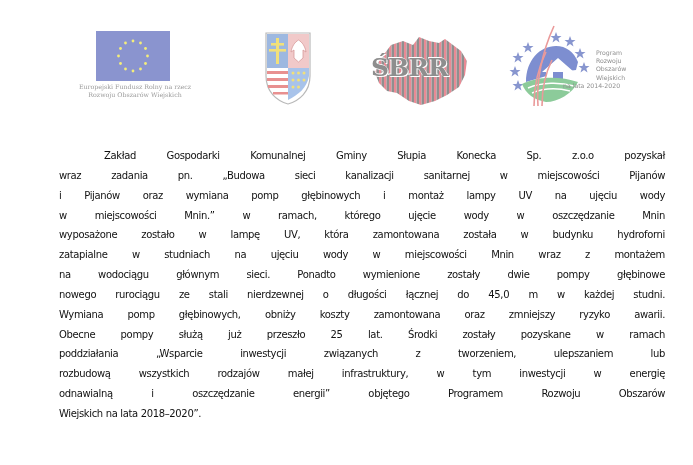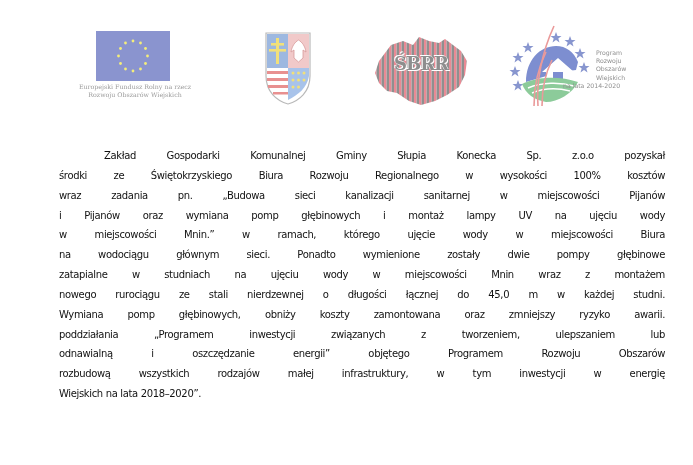--- a/index.html
+++ b/index.html
@@ -12,21 +12,21 @@
     .eu { left: 86px; top: 28px; width: 120px; height: 75px; }
     .eu-flag { position: absolute; left: 10px; top: 3px; width: 74px; height: 50px; background: #8a94cf; }
     .eu-flag svg { position: absolute; left: 0; top: 0; }
     .eu-caption { position: absolute; left: -16px; top: 55px; width: 130px; text-align: center; font-family: "DejaVu Serif", serif; font-size: 6.3px; line-height: 8px; color: #9a9a9a; }
 
     
     .coat { left: 263px; top: 30px; width: 50px; height: 76px; }
 
     
     .sbrr { left: 369px; top: 35px; width: 104px; height: 72px; }
-    .sbrr-text { position: absolute; left: 2px; top: 18px; width: 100px; font-family: "DejaVu Serif", serif; font-weight: bold; font-size: 18px; letter-spacing: -1px; color: #8e8e8e; text-shadow: 0 0 1px #ffffff, 1px 1px 0 #ffffff, -1px -1px 0 #ffffff; text-align: center; }
+    .sbrr-text { position: absolute; left: 2px; top: 18px; width: 100px; font-family: "DejaVu Serif", serif; font-weight: bold; font-size: 25px; letter-spacing: -1px; color: #8e8e8e; text-shadow: 0 0 1px #ffffff, 1px 1px 0 #ffffff, -1px -1px 0 #ffffff; }
 
     
     .prow { left: 508px; top: 22px; width: 140px; height: 86px; }
     .prow-words { position: absolute; left: 88px; top: 27px; font-size: 6.2px; line-height: 8.2px; color: #8e8e8e; }
     .prow-years { position: absolute; left: 55px; top: 60px; font-size: 6.2px; color: #8e8e8e; white-space: nowrap; }
 
     
     .body-text {
       position: absolute;
       left: 47px;
@@ -150,25 +150,26 @@
       <div>Obszarów</div>
       <div>Wiejskich</div>
     </div>
     <div class="prow-years">na lata 2014-2020</div>
   </div>
 
 </div>
 
 <div class="body-text">
   <span class="line indent">Zakład Gospodarki Komunalnej Gminy Słupia Konecka Sp. z.o.o pozyskał</span>
-  <span class="line">środki ze Świętokrzyskiego Biura Rozwoju Regionalnego w wysokości 100% kosztów</span>
   <span class="line">wraz zadania pn. „Budowa sieci kanalizacji sanitarnej w miejscowości Pijanów</span>
   <span class="line">i Pijanów oraz wymiana pomp głębinowych i montaż lampy UV na ujęciu wody</span>
-  <span class="line">w miejscowości Mnin.”  w ramach, którego ujęcie wody w miejscowości Biura</span>
+  <span class="line">w miejscowości Mnin.”  w ramach, którego ujęcie wody w oszczędzanie Mnin</span>
+  <span class="line">wyposażone zostało w lampę UV, która zamontowana została w budynku hydroforni</span>
+  <span class="line">zatapialne w studniach na ujęciu wody w miejscowości Mnin wraz z montażem</span>
   <span class="line">na wodociągu głównym sieci. Ponadto wymienione zostały dwie pompy głębinowe</span>
-  <span class="line">zatapialne w studniach na ujęciu wody w miejscowości Mnin wraz z montażem</span>
   <span class="line">nowego rurociągu ze stali nierdzewnej o długości łącznej do 45,0 m w każdej studni.</span>
   <span class="line">Wymiana pomp głębinowych, obniży koszty zamontowana oraz zmniejszy ryzyko awarii.</span>
-  <span class="line">poddziałania „Programem inwestycji związanych z tworzeniem, ulepszaniem lub</span>
+  <span class="line">Obecne pompy służą już przeszło 25 lat. Środki zostały pozyskane w ramach</span>
+  <span class="line">poddziałania „Wsparcie inwestycji związanych z tworzeniem, ulepszaniem lub</span>
+  <span class="line">rozbudową wszystkich rodzajów małej infrastruktury, w tym inwestycji w energię</span>
   <span class="line">odnawialną i oszczędzanie energii” objętego Programem Rozwoju Obszarów</span>
-  <span class="line">rozbudową wszystkich rodzajów małej infrastruktury, w tym inwestycji w energię</span>
   <span class="line last">Wiejskich na lata 2018–2020”.</span>
 </div>
 
 </body></html>

